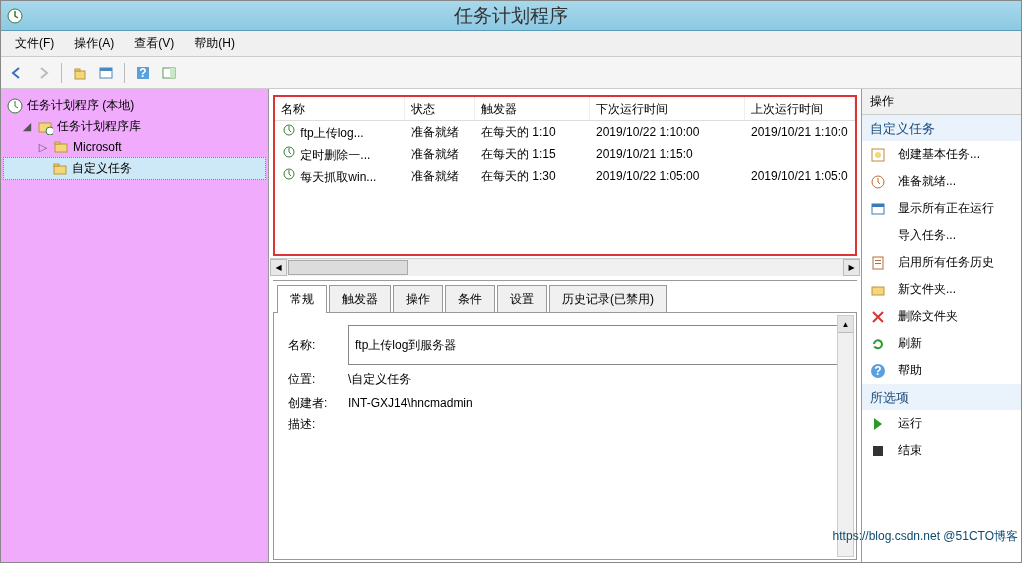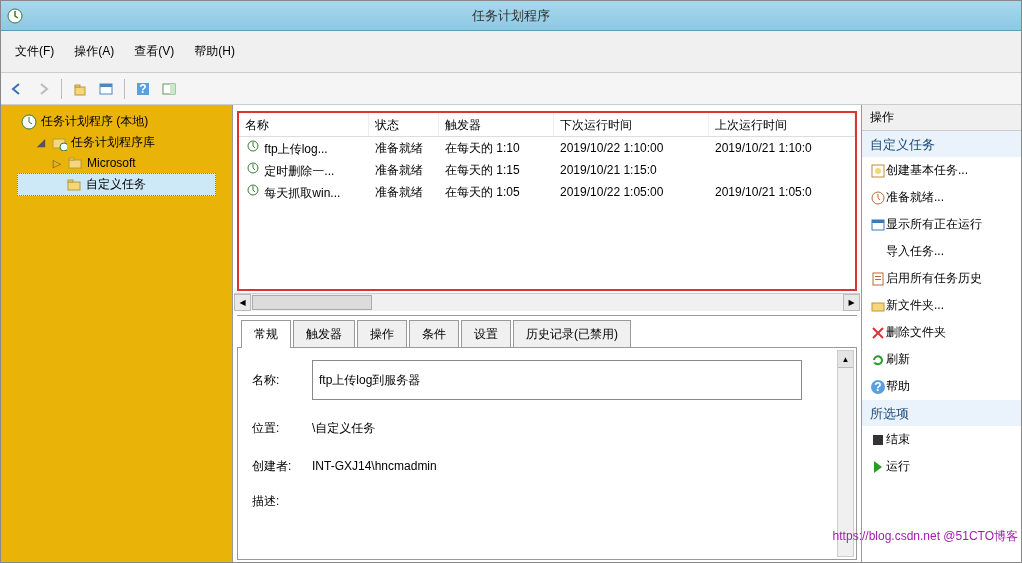--- a/index.html
+++ b/index.html
@@ -1,62 +1,62 @@
 <!DOCTYPE html>
 <html><head>
 <meta charset="utf-8">
 <style>
 * { box-sizing: border-box; margin: 0; padding: 0; font-family: "Microsoft YaHei", "Segoe UI", sans-serif; font-size: 12px; }
 body { background: #fff; width: 1022px; height: 563px; overflow: hidden; display: flex; flex-direction: column; border: 1px solid #888; }
 .titlebar { height: 30px; background: linear-gradient(#a8d8ec,#8cc9e3); display: flex; align-items: center; border-bottom: 1px solid #5a9bb5; position: relative; }
 .titlebar .icon { margin: 0 6px; }
-.titlebar .title { position: absolute; left: 50%; transform: translateX(-50%); color: #333; font-size: 13px; }
-.menubar { height: 42px; background: #f0f0f0; display: flex; align-items: center; padding: 0 4px; border-bottom: 1px solid #ccc; }
+.titlebar .title { position: absolute; left: 50%; transform: translateX(-50%); color: #333; font-size: 19px; }
+.menubar { height: 26px; background: #f0f0f0; display: flex; align-items: center; padding: 0 4px; border-bottom: 1px solid #ccc; }
 .menubar span { padding: 3px 10px; cursor: default; }
 .toolbar { height: 32px; background: #f5f5f5; display: flex; align-items: center; padding: 0 4px; gap: 2px; border-bottom: 1px solid #ccc; }
 .tbbtn { width: 24px; height: 24px; display: inline-flex; align-items: center; justify-content: center; border: 1px solid transparent; cursor: default; }
 .tb-sep { width: 1px; height: 20px; background: #bbb; margin: 0 4px; }
 .main { flex: 1; display: flex; min-height: 0; background: #fff; }
-.tree { width: 232px; border-right: 1px solid #999; padding: 6px 16px; background: #eab308; }
+.tree { width: 268px; border-right: 1px solid #999; padding: 6px 2px; background: #f0abfc; }
 .tree-node { display: flex; align-items: center; padding: 2px 4px; gap: 4px; cursor: default; }
 .tree-node.sel { background: #cde8f6; border: 1px dotted #4a90c0; }
 .tree-indent { display: inline-block; }
 .tw { width: 12px; text-align: center; color: #555; font-size: 11px; }
 .center { flex: 1; display: flex; flex-direction: column; min-width: 0; padding: 2px 1px; }
-.tasklist { border: 2px solid #d33; margin: 4px 3px 2px 3px; height: 180px; display: flex; flex-direction: column; position: relative;}
+.tasklist { border: 2px solid #d33; margin: 4px 3px 2px 3px; height: 161px; display: flex; flex-direction: column; position: relative;}
 .listhdr { display: flex; height: 24px; background: #fff; border-bottom: 1px solid #ddd; }
 .listhdr div { padding: 4px 6px; border-right: 1px solid #eee; white-space: nowrap; overflow: hidden; }
 .listbody { flex: 1; overflow: hidden; }
 .listrow { display: flex; height: 22px; align-items: center; }
 .listrow div { padding: 2px 6px; white-space: nowrap; overflow: hidden; }
 .col-name { width: 130px; }
 .col-status { width: 70px; }
 .col-trigger { width: 115px; }
 .col-next { width: 155px; }
 .col-last { flex: 1; }
 .hscroll { height: 18px; background: #f0f0f0; border-top: 1px solid #ccc; display: flex; align-items: center; position: relative; }
 .hscroll .lara { width: 17px; height: 17px; background: #e8e8e8; border: 1px solid #bbb; display: flex; align-items: center; justify-content: center; font-size: 8px; }
 .hscroll .thumb { height: 15px; background: #dcdcdc; border: 1px solid #aaa; margin: 0 1px; }
 .details { flex: 1; margin: 4px 3px 0 3px; border-top: 1px solid #999; padding-top: 3px; display: flex; flex-direction: column; min-height: 0; overflow: hidden; }
 .tabs { display: flex; height: 28px; align-items: end; padding-left: 4px; }
 .tab { padding: 5px 12px; border: 1px solid #999; border-bottom: none; background: #f0f0f0; margin-right: 2px; cursor: default; position: relative; top: 1px; }
 .tab.active { background: #fff; z-index: 2; }
 .tabbody { flex: 1; border: 1px solid #999; padding: 12px 14px; background: #fff; position: relative; overflow: hidden; }
-.form-row { display: flex; align-items: center; margin-bottom: 18px; }
+.form-row { display: flex; align-items: center; margin-bottom: 4px; }
 .form-row label { width: 60px; }
 .form-row input.txt { flex: 1; border: 1px solid #888; padding: 4px 6px; height: 40px; max-width: 490px; }
 .form-row .val { padding: 2px 0; }
 .vscroll { position: absolute; right: 2px; top: 2px; bottom: 2px; width: 17px; background: #f0f0f0; border: 1px solid #ccc; display: flex; flex-direction: column; }
 .vscroll .va { height: 17px; background: #e4e4e4; border-bottom: 1px solid #bbb; display: flex; align-items: center; justify-content: center; font-size: 8px; }
 .actions { width: 160px; border-left: 1px solid #999; display: flex; flex-direction: column; background: #fff; }
 .act-hdr { background: #f0f0f0; padding: 4px 8px; border-bottom: 1px solid #ccc; font-size: 12px; }
 .act-sec { padding: 5px 6px 3px 8px; background: #eaf3fb; color: #1a4a7a; font-size: 13px; }
-.act-item { display: flex; align-items: flex-end; gap: 0; padding: 5px 6px 5px 8px; cursor: default;}
+.act-item { display: flex; align-items: flex-end; gap: 12px; padding: 5px 6px 5px 8px; cursor: default;}
 .ic { width: 16px; height: 16px; display: inline-flex; align-items: center; justify-content: center; }
-.watermark { position: absolute; right: 4px; bottom: 18px; color: #a21caf; font-size: 12px; pointer-events: none; z-index:50;}
+.watermark { position: absolute; right: 4px; bottom: 18px; color: #0c4a6e; font-size: 12px; pointer-events: none; z-index:50;}
 </style>
 </head>
 <body>
 
 <div class="titlebar">
   <span class="ic icon">
     <svg width="16" height="16">
         <circle cx="8" cy="8" r="7" fill="#fff" stroke="#3a7a3a"></circle>
         <path d="M8 3v5l3 2" stroke="#3a7a3a" fill="none" stroke-width="1.5"></path>
       </svg>
@@ -190,21 +190,21 @@
           <div class="col-last">2019/10/21 1:15:0</div>
         </div>
         <div class="listrow">
           <div class="col-name"><span class="ic">
                 <svg width="13" height="13">
                   <circle cx="6" cy="6" r="5" fill="#fff" stroke="#3a7a3a"></circle>
                   <path d="M6 2v4l2 2" stroke="#3a7a3a" fill="none"></path>
                 </svg>
               </span> <span>每天抓取win...</span></div>
           <div class="col-status">准备就绪</div>
-          <div class="col-trigger">在每天的 1:05</div>
+          <div class="col-trigger">在每天的 1:30</div>
           <div class="col-next">2019/10/22 1:05:00</div>
           <div class="col-last">2019/10/21 1:05:0</div>
         </div>
       </div>
     </div>
     <div class="hscroll">
       <span class="lara">◀</span>
       <span class="thumb" style="width:120px"></span>
       <span style="flex:1"></span>
       <span class="lara">▶</span>
@@ -317,30 +317,30 @@
             <circle cx="8" cy="8" r="7" fill="#5aa0dd"></circle>
             <text x="8" y="12" text-anchor="middle" fill="#fff" font-size="11" font-weight="bold">?</text>
           </svg>
         </span>
         <span>帮助</span>
       </div>
     <div class="act-sec">所选项</div>
     <div class="act-item">
         <span class="ic">
           <svg width="16" height="16">
+            <path d="M4 2 L12 8 L4 14 Z" fill="#2a9a2a"></path>
+          </svg>
+        </span>
+        <span>运行</span>
+      </div>
+    <div class="act-item">
+        <span class="ic">
+          <svg width="16" height="16">
             <rect x="3" y="3" width="10" height="10" fill="#333"></rect>
           </svg>
         </span>
         <span>结束</span>
       </div>
-    <div class="act-item">
-        <span class="ic">
-          <svg width="16" height="16">
-            <path d="M4 2 L12 8 L4 14 Z" fill="#2a9a2a"></path>
-          </svg>
-        </span>
-        <span>运行</span>
-      </div>
   </div>
 
 </div>
 
 <div class="watermark">https://blog.csdn.net @51CTO博客</div>
 
 </body></html>

